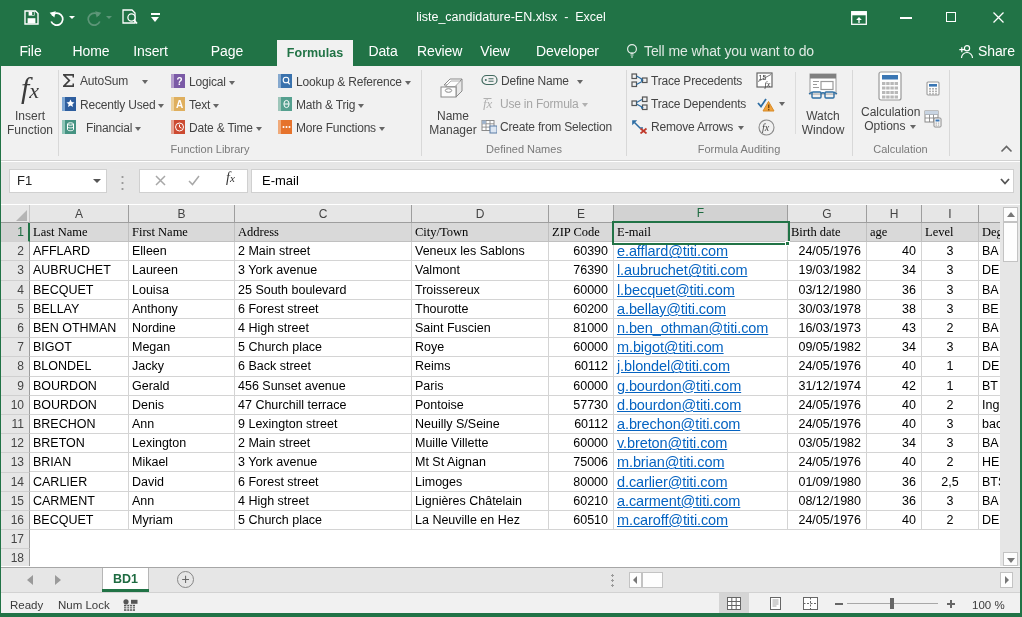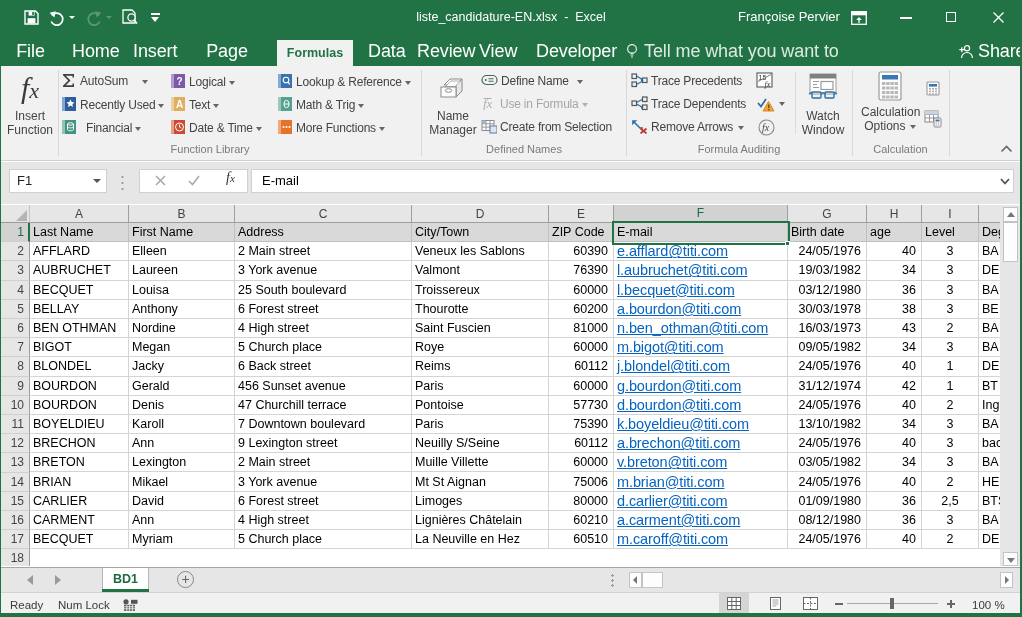--- a/index.html
+++ b/index.html
@@ -2,41 +2,41 @@
 <html><head>
 <meta charset="utf-8">
 <style>
 * { margin:0; padding:0; box-sizing:border-box; }
 html,body { width:1022px; height:617px; overflow:hidden; }
 body { font-family:"Liberation Sans", sans-serif; position:relative; background:#fff; }
 .abs { position:absolute; }
 
 #titlebar { left:0; top:0; width:1022px; height:36px; background:#217346; color:#fff; }
 #tabrow { left:0; top:36px; width:1022px; height:30px; background:#217346; }
-.rtab { position:absolute; top:0; height:30px; color:#fff; font-size:18px; line-height:30px; text-align:center; letter-spacing:-0.1px; }
+.rtab { position:absolute; top:0; height:30px; color:#fff; font-size:14px; line-height:30px; text-align:center; letter-spacing:-0.1px; }
 #tab-active { position:absolute; top:4px; height:26px; background:#f1f1f1; color:#217346; font-size:12.5px; font-weight:bold; line-height:26px; text-align:center; }
 
 #ribbon { left:0; top:66px; width:1022px; height:95px; background:#f1f1f1; border-bottom:1px solid #d2d2d2; }
 .gsep { position:absolute; top:4px; height:86px; width:1px; background:#d8d8d8; }
 .glabel { position:absolute; top:77px; font-size:11px; color:#7a7a7a; text-align:center; }
 .rbtn { position:absolute; font-size:12px; color:#444; white-space:nowrap; letter-spacing:-0.2px; }
 .bigbtn { position:absolute; text-align:center; font-size:12px; color:#444; }
 .caret { display:inline-block; width:0; height:0; border-left:3.5px solid transparent; border-right:3.5px solid transparent; border-top:4px solid #666; vertical-align:middle; margin-left:4px; }
 
 #fbar { left:0; top:162px; width:1022px; height:42px; background:#e6e6e6; }
 
 #grid { left:0; top:205px; width:1000px; height:361px; background:#fff; overflow:hidden; }
 .colhdr { position:absolute; top:0; height:18px; background:#e6e6e6; border-right:1px solid #9e9e9e; border-bottom:1px solid #9e9e9e; font-size:12px; color:#444; text-align:center; line-height:18px; }
 .rowhdr { position:absolute; left:0; width:30px; background:#e6e6e6; border-right:1px solid #9e9e9e; border-bottom:1px solid #d0d0d0; font-size:12px; color:#444; text-align:right; padding-right:5px; }
 table { border-collapse:separate; border-spacing:0; table-layout:fixed; width:970px; }
 td { border-right:1px solid #d4d4d4; border-bottom:1px solid #d4d4d4; font-size:12.5px; color:#000; white-space:nowrap; overflow:hidden; padding:0 0 0 3px; }
 td.r { text-align:right; padding:0 5px 0 0; }
 td.c { text-align:center; padding:0; }
 td a { color:#0563c1; text-decoration:underline; font-size:14.5px; letter-spacing:-0.1px; }
-tr.hdr td { background:#d9d9d9; border-right:1px solid #c0c0c0; border-bottom:1px solid #c0c0c0; }
+tr.hdr td { background:#d9d9d9; border-right:1px solid #c0c0c0; border-bottom:1px solid #c0c0c0;font-family:Liberation Serif, serif; }
 
 #vscroll { left:1000px; top:205px; width:20px; height:361px; background:#e6e6e6; }
 .sbtn { position:absolute; background:#fdfdfd; border:1px solid #c3c3c3; }
 
 #sheetbar { left:0; top:567px; width:1022px; height:25px; background:#e6e6e6; border-top:1px solid #a6a6a6; }
 
 #statusbar { left:0; top:592px; width:1022px; height:22px; background:#f1f1f1; border-top:1px solid #d2d2d2; font-size:11.5px; color:#3a3a3a; }
 #greenborder { left:0; top:0; width:1022px; height:617px; border-left:1px solid #217346; border-right:2px solid #217346; border-bottom:4px solid #217346; pointer-events:none; }
 </style>
 </head>
@@ -66,21 +66,20 @@
     <path d="M1 1 h9 l3 3 v10 H1 Z" fill="none" stroke="#fff" stroke-width="1.3"></path>
     <circle cx="9.5" cy="8.5" r="3.6" fill="#217346" stroke="#fff" stroke-width="1.3"></circle>
     <path d="M12 11 L15 14.5" stroke="#fff" stroke-width="1.6"></path>
   </svg>
 
   <div class="abs" style="left:151px;top:13px;width:9px;height:1.5px;background:#fff"></div>
   <div class="abs" style="left:151px;top:17px;width:0;height:0;border-left:4.5px solid transparent;border-right:4.5px solid transparent;border-top:5px solid #fff"></div>
 
   <div class="abs" style="left:0;top:0;width:1022px;height:36px;text-align:center;font-size:12.5px;line-height:34px;color:#fff">liste_candidature-EN.xlsx&nbsp; -&nbsp; Excel</div>
 
-  <div class="abs" style="left:738px;top:0;height:36px;font-size:13px;line-height:34px;color:#fff">Françoise Pervier</div>
 
   <svg class="abs" style="left:851px;top:11px" width="16" height="14" viewBox="0 0 16 14">
     <rect x="0.7" y="0.7" width="14.6" height="12.6" fill="none" stroke="#fff" stroke-width="1.3"></rect>
     <rect x="0.7" y="0.7" width="14.6" height="3.6" fill="#fff"></rect>
     <path d="M8 6 l2.8 3 h-5.6 Z" fill="#fff"></path>
     <path d="M8 9 v3" stroke="#fff" stroke-width="1.3"></path>
   </svg>
 
   <div class="abs" style="left:900px;top:17px;width:12px;height:1.5px;background:#fff"></div>
   <rect class="abs" style="left:946px;top:12px;width:10px;height:10px;border:1.3px solid #fff"></rect>
@@ -438,21 +437,21 @@
             <td class="r">36</td>
             <td class="c">3</td>
             <td style="border-right:none">BA</td>
           </tr>
           <tr style="height:19.2px">
             <td>BELLAY</td>
             <td>Anthony</td>
             <td>6 Forest street</td>
             <td>Thourotte</td>
             <td class="r">60200</td>
-            <td><a>a.bourdon@titi.com</a></td>
+            <td><a>a.bellay@titi.com</a></td>
             <td class="r">30/03/1978</td>
             <td class="r">38</td>
             <td class="c">3</td>
             <td style="border-right:none">BE</td>
           </tr>
           <tr style="height:19.2px">
             <td>BEN OTHMAN</td>
             <td>Nordine</td>
             <td>4 High street</td>
             <td>Saint Fuscien</td>
@@ -503,32 +502,20 @@
             <td>BOURDON</td>
             <td>Denis</td>
             <td>47 Churchill terrace</td>
             <td>Pontoise</td>
             <td class="r">57730</td>
             <td><a>d.bourdon@titi.com</a></td>
             <td class="r">24/05/1976</td>
             <td class="r">40</td>
             <td class="c">2</td>
             <td style="border-right:none">Ing</td>
-          </tr>
-          <tr style="height:19.2px">
-            <td>BOYELDIEU</td>
-            <td>Karoll</td>
-            <td>7 Downtown boulevard</td>
-            <td>Paris</td>
-            <td class="r">75390</td>
-            <td><a>k.boyeldieu@titi.com</a></td>
-            <td class="r">13/10/1982</td>
-            <td class="r">34</td>
-            <td class="c">3</td>
-            <td style="border-right:none">BA</td>
           </tr>
           <tr style="height:19.2px">
             <td>BRECHON</td>
             <td>Ann</td>
             <td>9 Lexington street</td>
             <td>Neuilly S/Seine</td>
             <td class="r">60112</td>
             <td><a>a.brechon@titi.com</a></td>
             <td class="r">24/05/1976</td>
             <td class="r">40</td>

